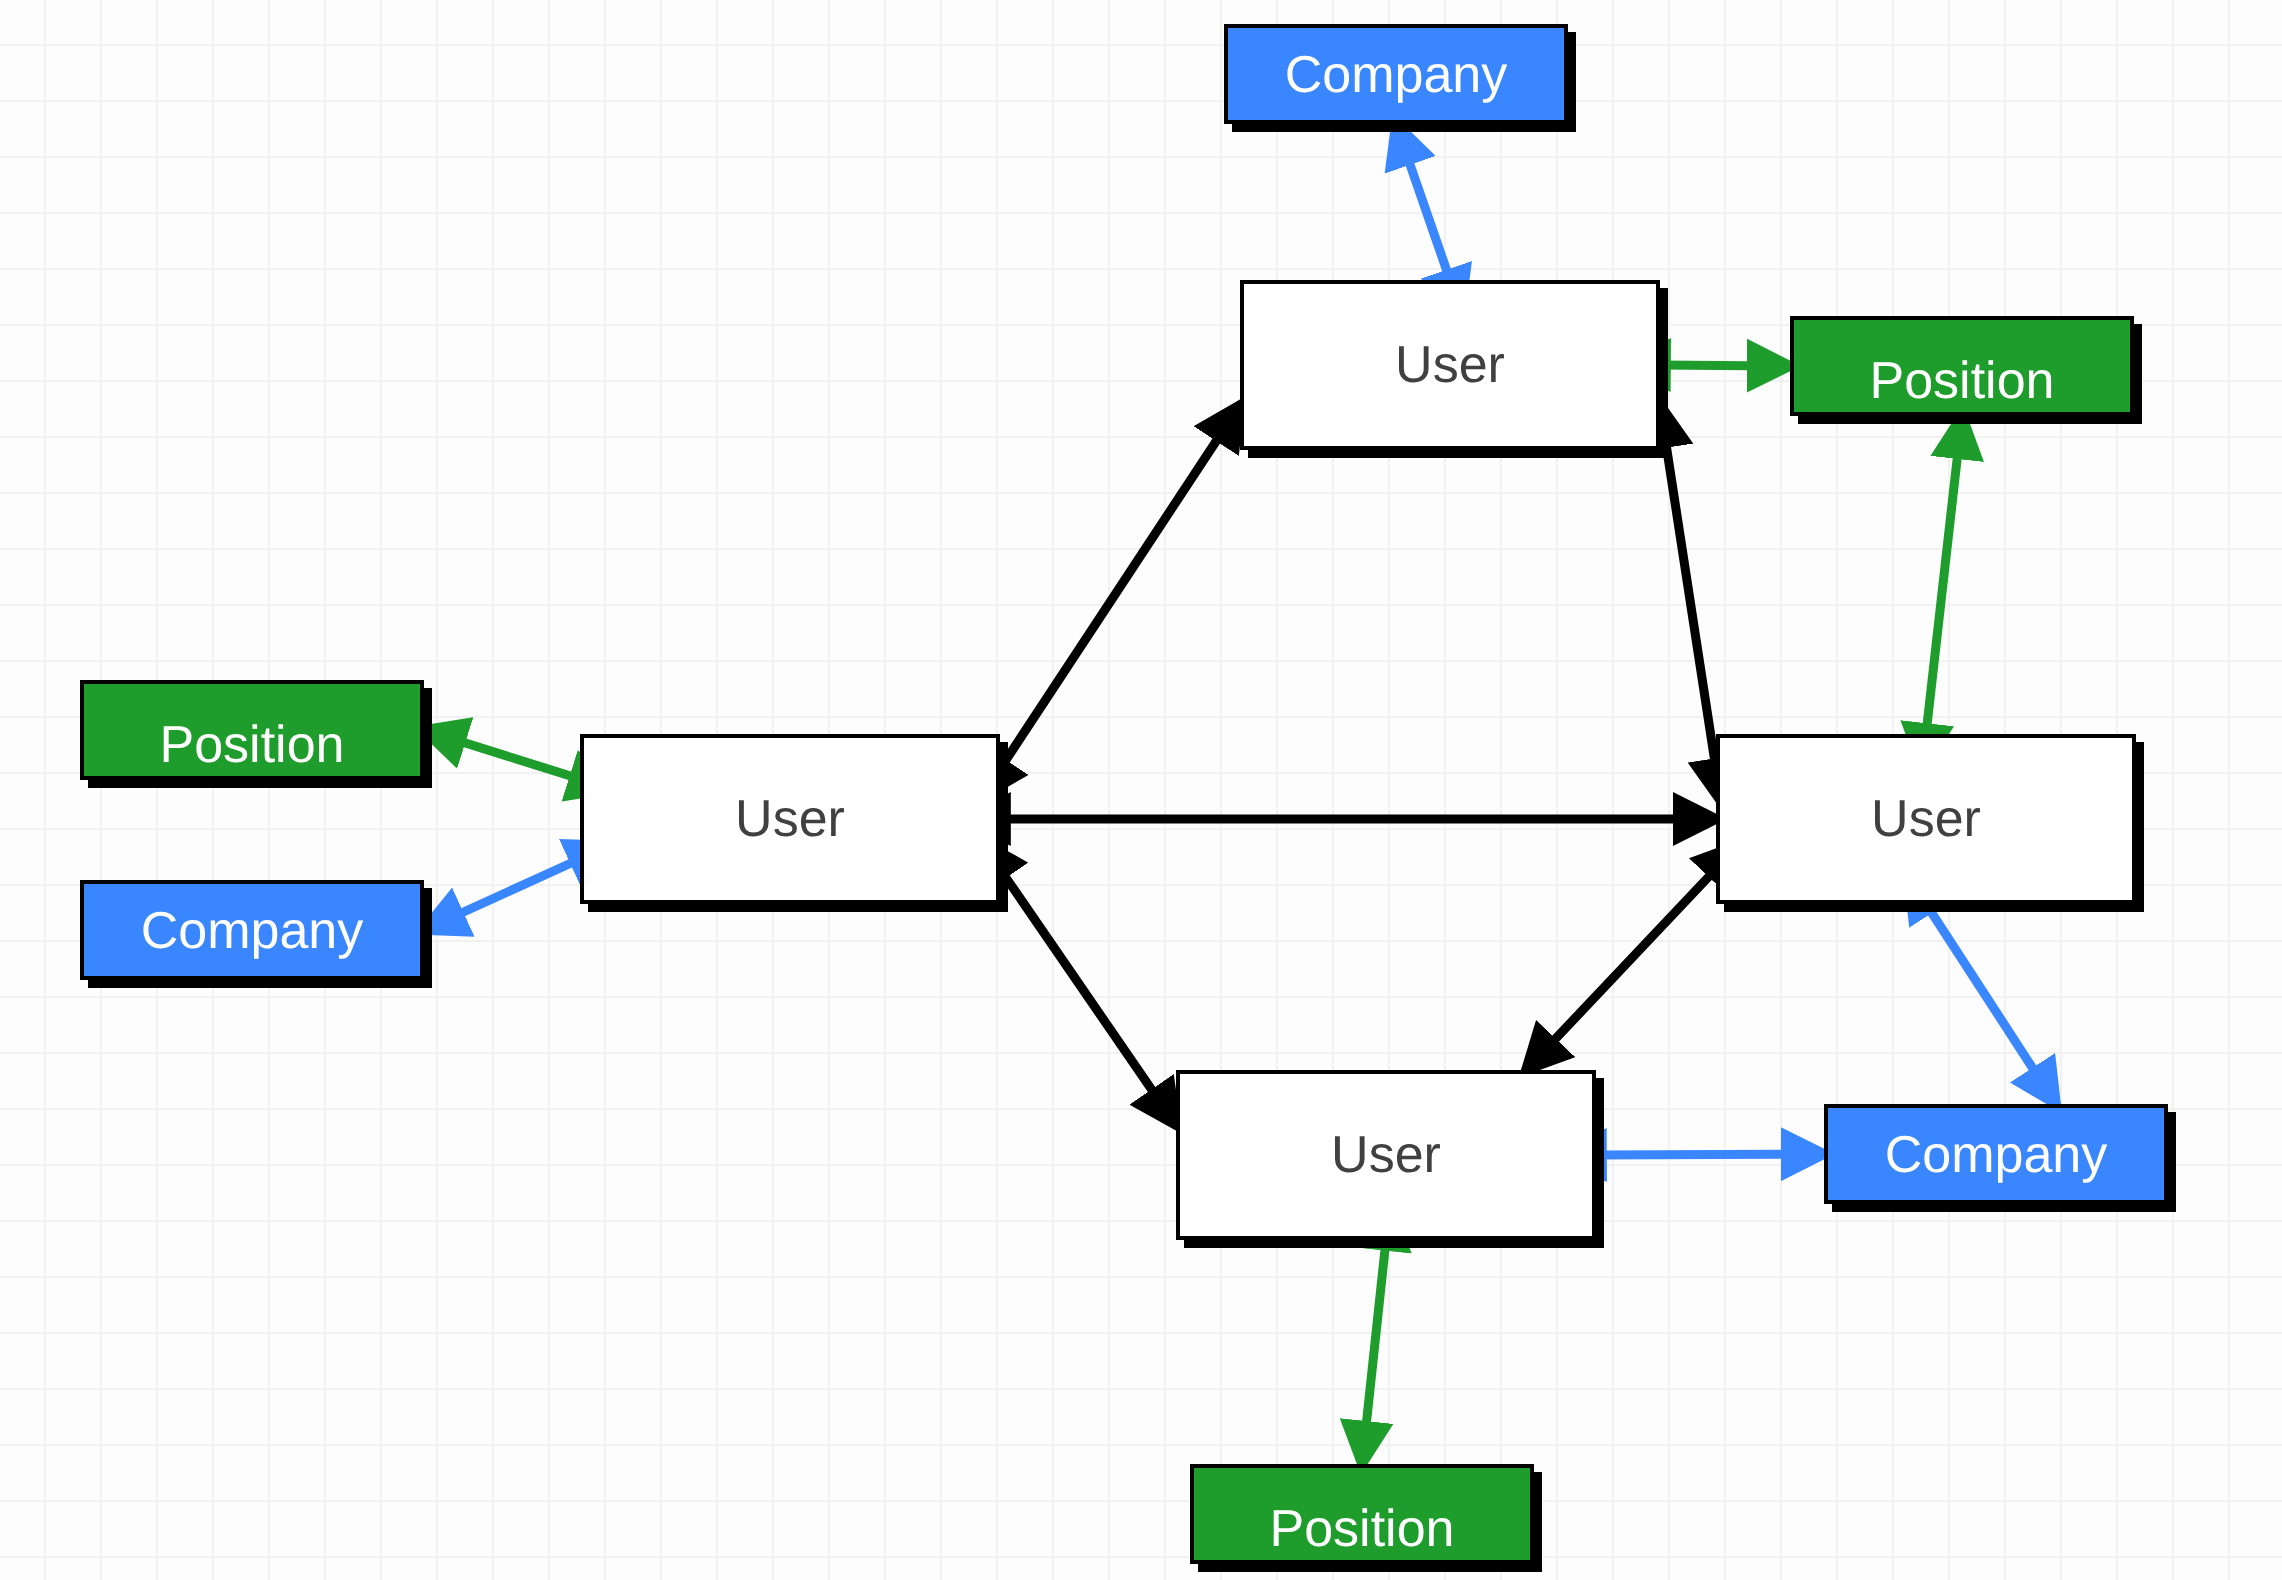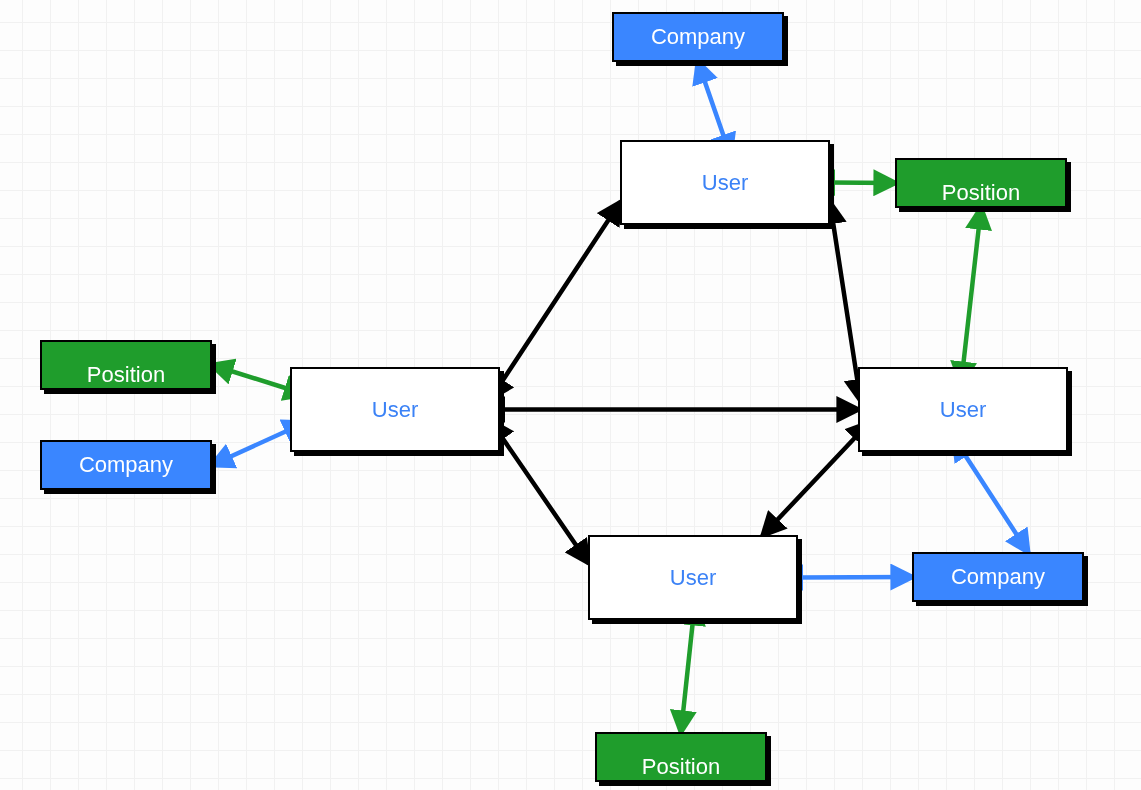--- a/index.html
+++ b/index.html
@@ -22,25 +22,25 @@
     background-position: -6px -6px;
   }
   .node {
     position: absolute;
     box-sizing: border-box;
     border: 2.5px solid #000;
     background: #ffffff;
     display: flex;
     align-items: center;
     justify-content: center;
-    font-size: 22px;
+    font-size: 26px;
     box-shadow: 4px 4px 0 0 #000;
   }
   .node.user {
-    color: #3b82f6;
+    color: #404040;
     background: #fff;
   }
   .node.company {
     background: #3a86ff;
     color: #fff;
     border-color: #000;
   }
   .node.position {
     background: #1f9d2c;
     color: #fff;

